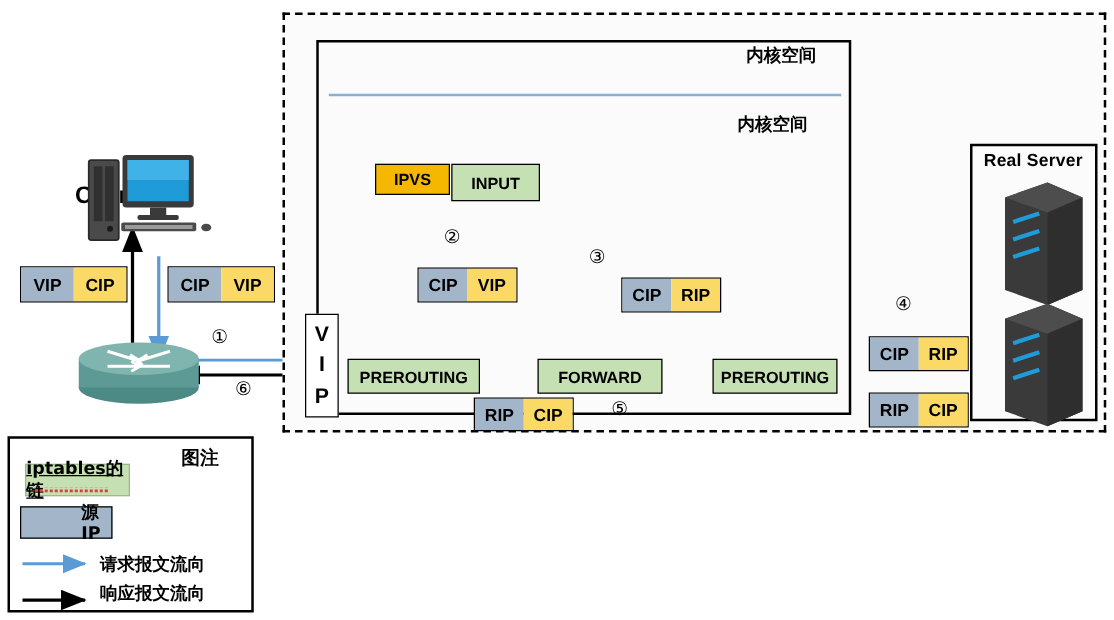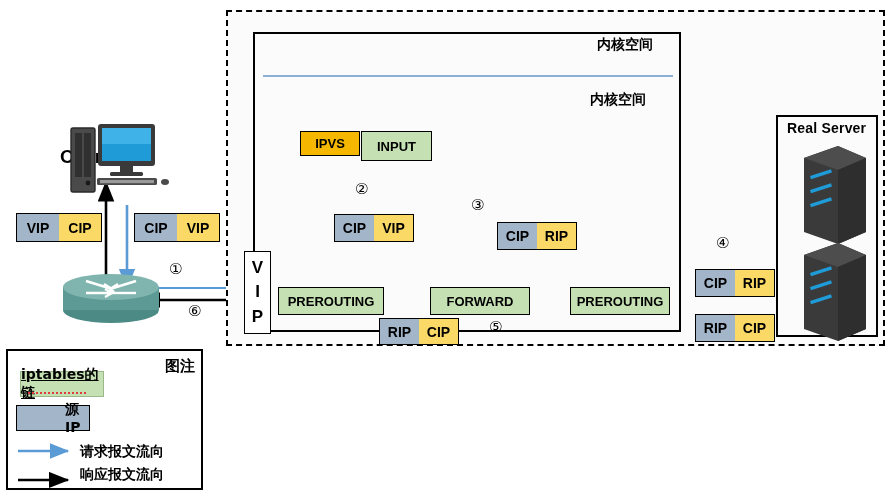--- a/index.html
+++ b/index.html
@@ -259,21 +259,21 @@
 
   <div class="abs step" style="left:169px;top:262px;">①</div>
   <div class="abs step" style="left:355px;top:182px;">②</div>
   <div class="abs step" style="left:471px;top:198px;">③</div>
   <div class="abs step" style="left:716px;top:236px;">④</div>
   <div class="abs step" style="left:489px;top:320px;">⑤</div>
   <div class="abs step" style="left:188px;top:304px;">⑥</div>
 
   <div class="abs legend" style="left:6px;top:349px;width:197px;height:141px;"></div>
 
-  <div class="abs legend-title" style="left:145px;top:357px;margin-left:20px;">图注</div>
+  <div class="abs legend-title" style="left:145px;top:357px;">图注</div>
 
   <div class="abs legend-chain" style="left:20px;top:371px;width:84px;height:26px;text-decoration:underline;">
     <span>iptables的链</span>
     <span class="squiggle"></span>
   </div>
 
   <div class="abs legend-ip ip-src" style="left:16px;top:405px;width:74px;height:26px;">源IP</div>
 
 
   <svg width="891" height="496">

